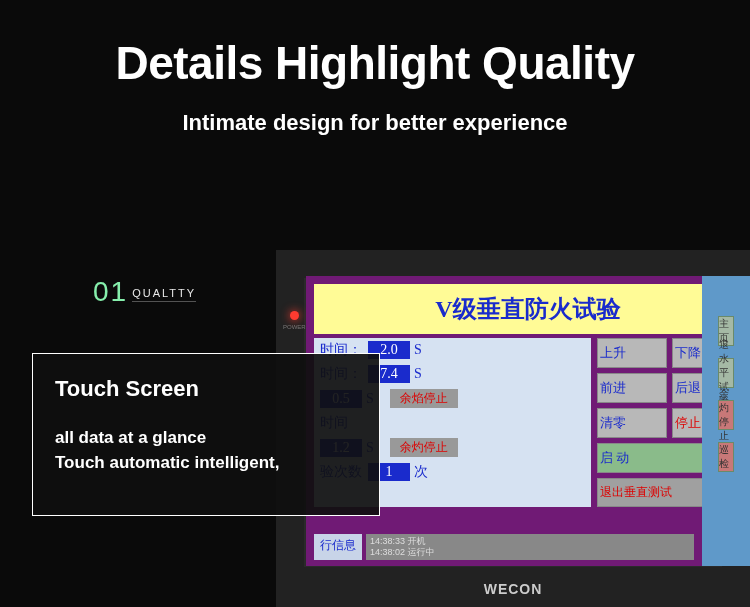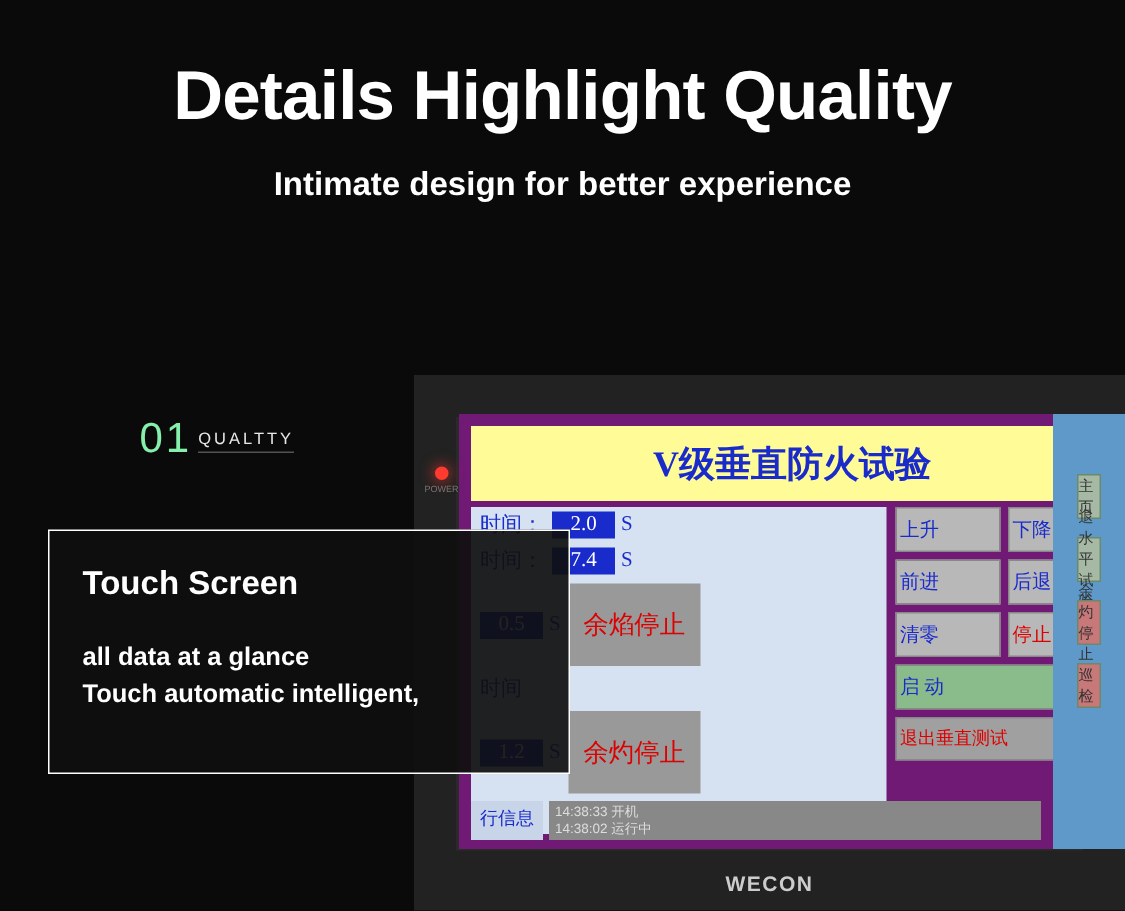--- a/index.html
+++ b/index.html
@@ -101,23 +101,23 @@
   margin-right: 4px;
   min-width: 42px;
   text-align: center;
 }
 .param-unit {
   color: #1a2bcc;
 }
 .halt-btn {
   background: #999;
   color: #d00;
-  padding: 16px 10px;
-  font-size: 17px;
-  margin-left: 5px;
+  padding: 1px 10px;
+  font-size: 12px;
+  margin-left: 16px;
   font-family: "SimSun", serif;
 }
 .right-panel {
   flex: 0 0 145px;
   display: flex;
   flex-direction: column;
   gap: 5px;
 }
 .btn-row {
   display: flex;

